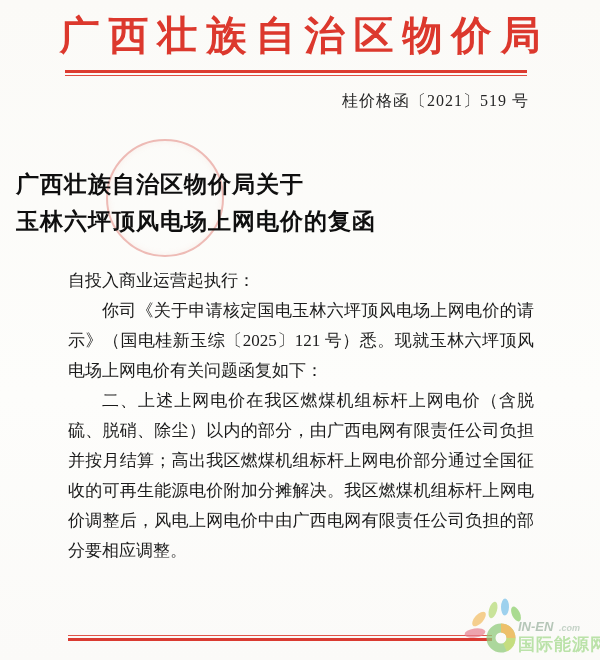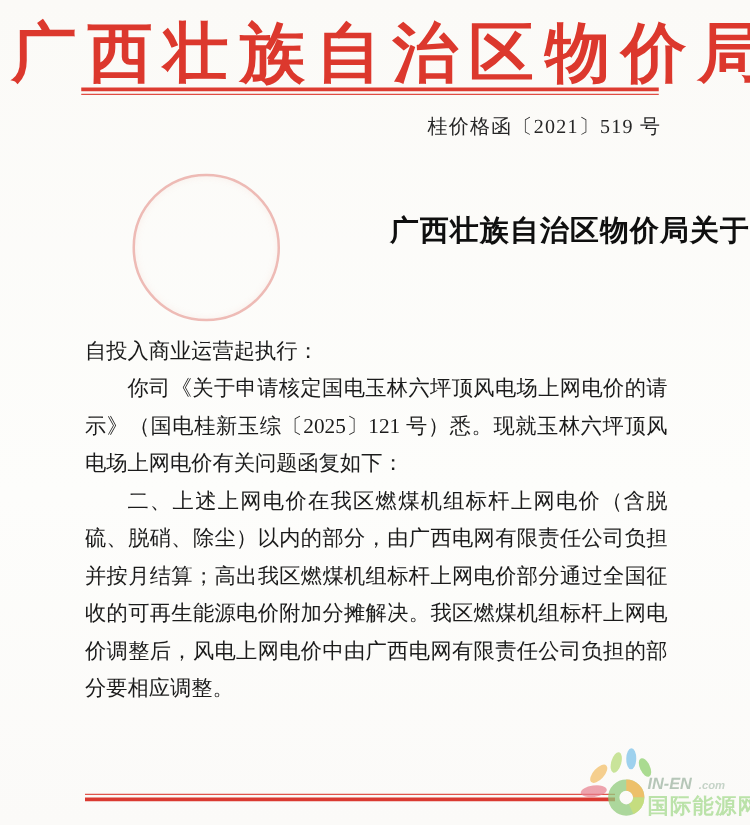--- a/index.html
+++ b/index.html
@@ -14,21 +14,21 @@
     margin: 0 auto;
     background: linear-gradient(180deg, #fbfaf7 0%, #fdfdfb 60%, #fbfaf8 100%);
     overflow: hidden;
   }
   
   .agency-name {
     position: absolute;
     top: 8px; left: 0; right: 0;
     text-align: center;
     color: #dc382d;
-    font-size: 52px;
+    font-size: 40px;
     font-weight: 700;
     letter-spacing: 9px;
     padding-left: 9px;
     white-space: nowrap;
   }
   .header-rule {
     position: absolute;
     left: 65px; top: 70px;
     width: 462px; height: 2px;
     border-top: 3px solid #dd3c31;
@@ -47,21 +47,21 @@
     left: 106px; top: 139px;
     width: 114px; height: 114px;
     border: 2px solid rgba(224, 122, 114, 0.5);
     border-radius: 50%;
     box-shadow: inset 0 0 6px rgba(235, 160, 150, 0.15);
   }
   
   .doc-title {
     position: absolute;
     top: 166px; left: 16px; right: 0;
-    text-align: right;
+    text-align: left;
     color: #0f0f0f;
     font-weight: 700;
     font-size: 23px;
     line-height: 37px;
     letter-spacing: 1px;
   }
   
   .doc-body {
     position: absolute;
     left: 68px; top: 266px;
@@ -105,20 +105,21 @@
   <div class="agency-name">广西壮族自治区物价局</div>
 
   <div class="header-rule"></div>
 
   <div class="doc-number">桂价格函〔2021〕519 号</div>
 
   <div class="stamp-circle"></div>
 
   <div class="doc-title">
     <div>广西壮族自治区物价局关于</div>
+    <div>玉林六坪顶风电场上网电价的复函</div>
   </div>
 
   <div class="doc-body">
     <p>自投入商业运营起执行：</p>
     <p class="indent">你司《关于申请核定国电玉林六坪顶风电场上网电价的请示》（国电桂新玉综〔2025〕121 号）悉。现就玉林六坪顶风电场上网电价有关问题函复如下：</p>
     <p class="indent">二、上述上网电价在我区燃煤机组标杆上网电价（含脱硫、脱硝、除尘）以内的部分，由广西电网有限责任公司负担并按月结算；高出我区燃煤机组标杆上网电价部分通过全国征收的可再生能源电价附加分摊解决。我区燃煤机组标杆上网电价调整后，风电上网电价中由广西电网有限责任公司负担的部分要相应调整。</p>
   </div>
 
   <div class="footer-rule"></div>
 

